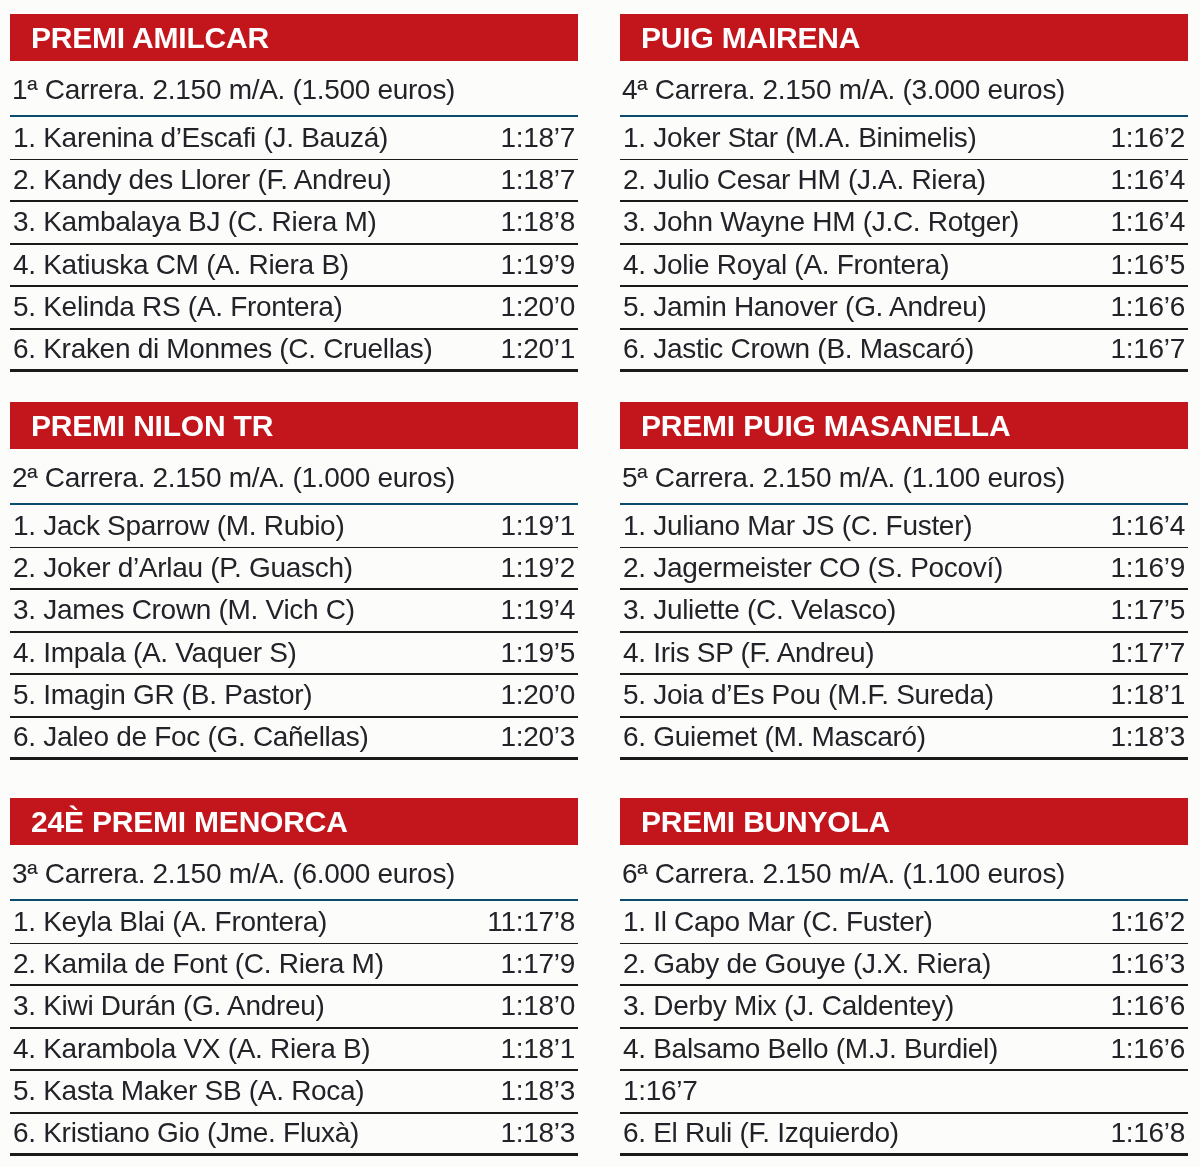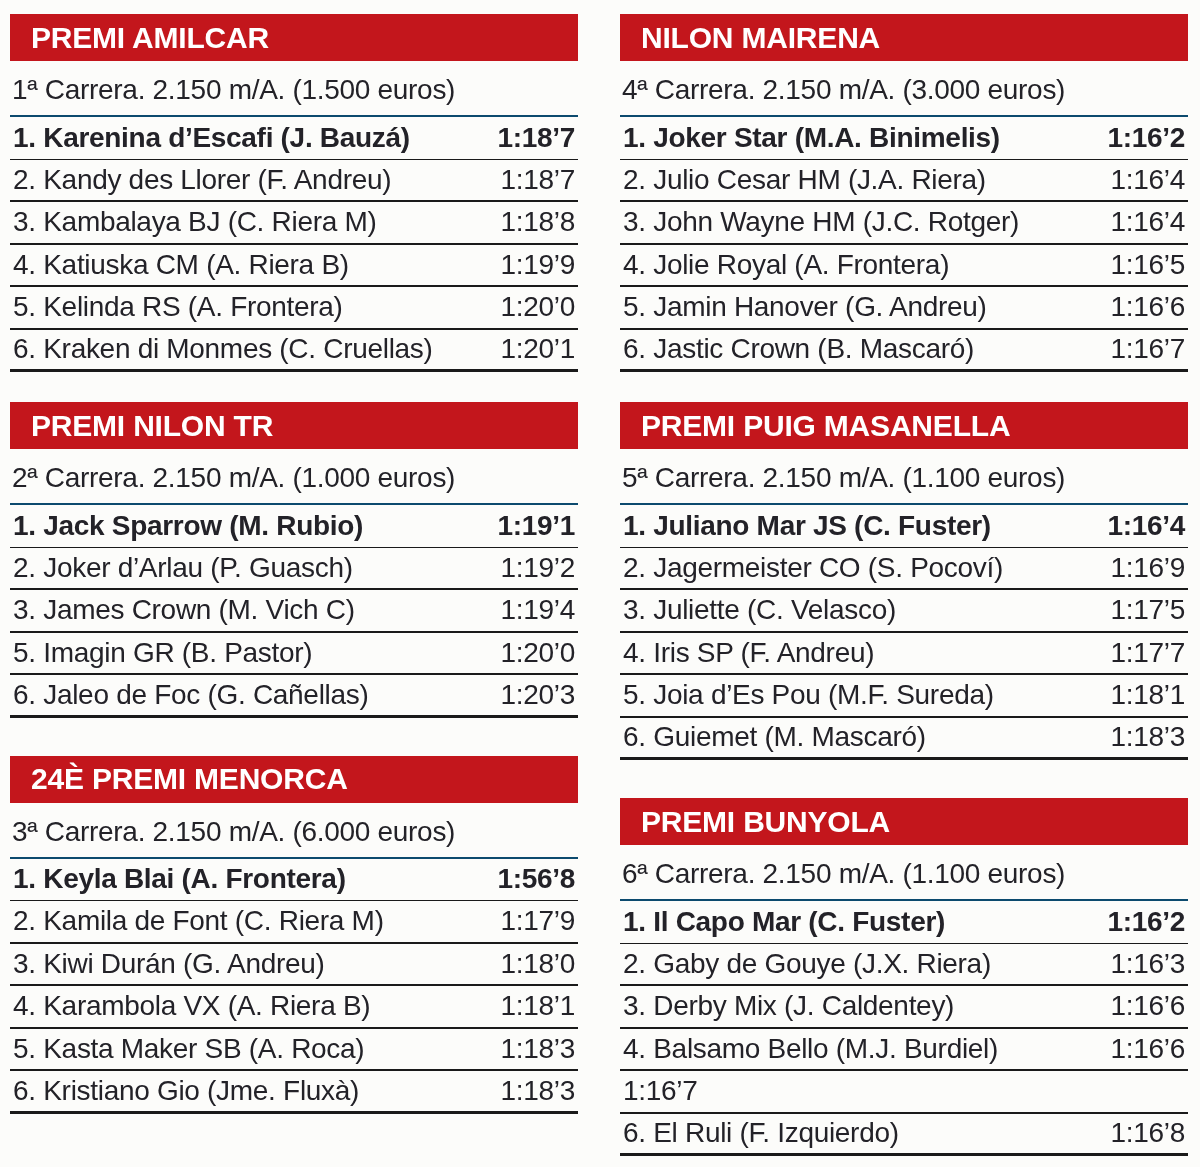--- a/index.html
+++ b/index.html
@@ -51,21 +51,21 @@
     height: 42.5px;
     display: flex;
     justify-content: space-between;
     align-items: center;
     padding: 0 3px;
     font-size: 28px;
     letter-spacing: -0.3px;
     border-bottom: 2.5px solid #1a1a1a;
     white-space: nowrap;
   }
-  .row.winner { border-bottom-width: 1.5px; font-weight: 700; }
+  .row.winner { border-bottom-width: 1.5px; font-weight: 400; }
   .row.last { border-bottom-width: 3px; }
   .time { }
 </style>
 </head>
 <body>
 
 <div class="page">
 
   <div class="col">
 
@@ -111,37 +111,41 @@
       </div>
       <div class="row">
         <span class="name">2. Joker d’Arlau (P. Guasch)</span>
         <span class="time">1:19’2</span>
       </div>
       <div class="row">
         <span class="name">3. James Crown (M. Vich C)</span>
         <span class="time">1:19’4</span>
       </div>
       <div class="row">
+        <span class="name">4. Impala (A. Vaquer S)</span>
+        <span class="time">1:19’5</span>
+      </div>
+      <div class="row">
         <span class="name">5. Imagin GR (B. Pastor)</span>
         <span class="time">1:20’0</span>
       </div>
       <div class="row last">
         <span class="name">6. Jaleo de Foc (G. Cañellas)</span>
         <span class="time">1:20’3</span>
       </div>
     </div>
 
     <div class="section">
       <div class="band">
         <span class="band-title">24È PREMI MENORCA</span>
       </div>
       <div class="subtitle">3ª Carrera. 2.150 m/A. (6.000 euros)</div>
       <div class="row winner">
         <span class="name">1. Keyla Blai (A. Frontera)</span>
-        <span class="time">1:56’8</span>
+        <span class="time">11:17’8</span>
       </div>
       <div class="row">
         <span class="name">2. Kamila de Font (C. Riera M)</span>
         <span class="time">1:17’9</span>
       </div>
       <div class="row">
         <span class="name">3. Kiwi Durán (G. Andreu)</span>
         <span class="time">1:18’0</span>
       </div>
       <div class="row">
@@ -157,21 +161,21 @@
         <span class="time">1:18’3</span>
       </div>
     </div>
 
   </div>
 
   <div class="col">
 
     <div class="section gap-a">
       <div class="band">
-        <span class="band-title">NILON MAIRENA</span>
+        <span class="band-title">PUIG MAIRENA</span>
       </div>
       <div class="subtitle">4ª Carrera. 2.150 m/A. (3.000 euros)</div>
       <div class="row winner">
         <span class="name">1. Joker Star (M.A. Binimelis)</span>
         <span class="time">1:16’2</span>
       </div>
       <div class="row">
         <span class="name">2. Julio Cesar HM (J.A. Riera)</span>
         <span class="time">1:16’4</span>
       </div>

